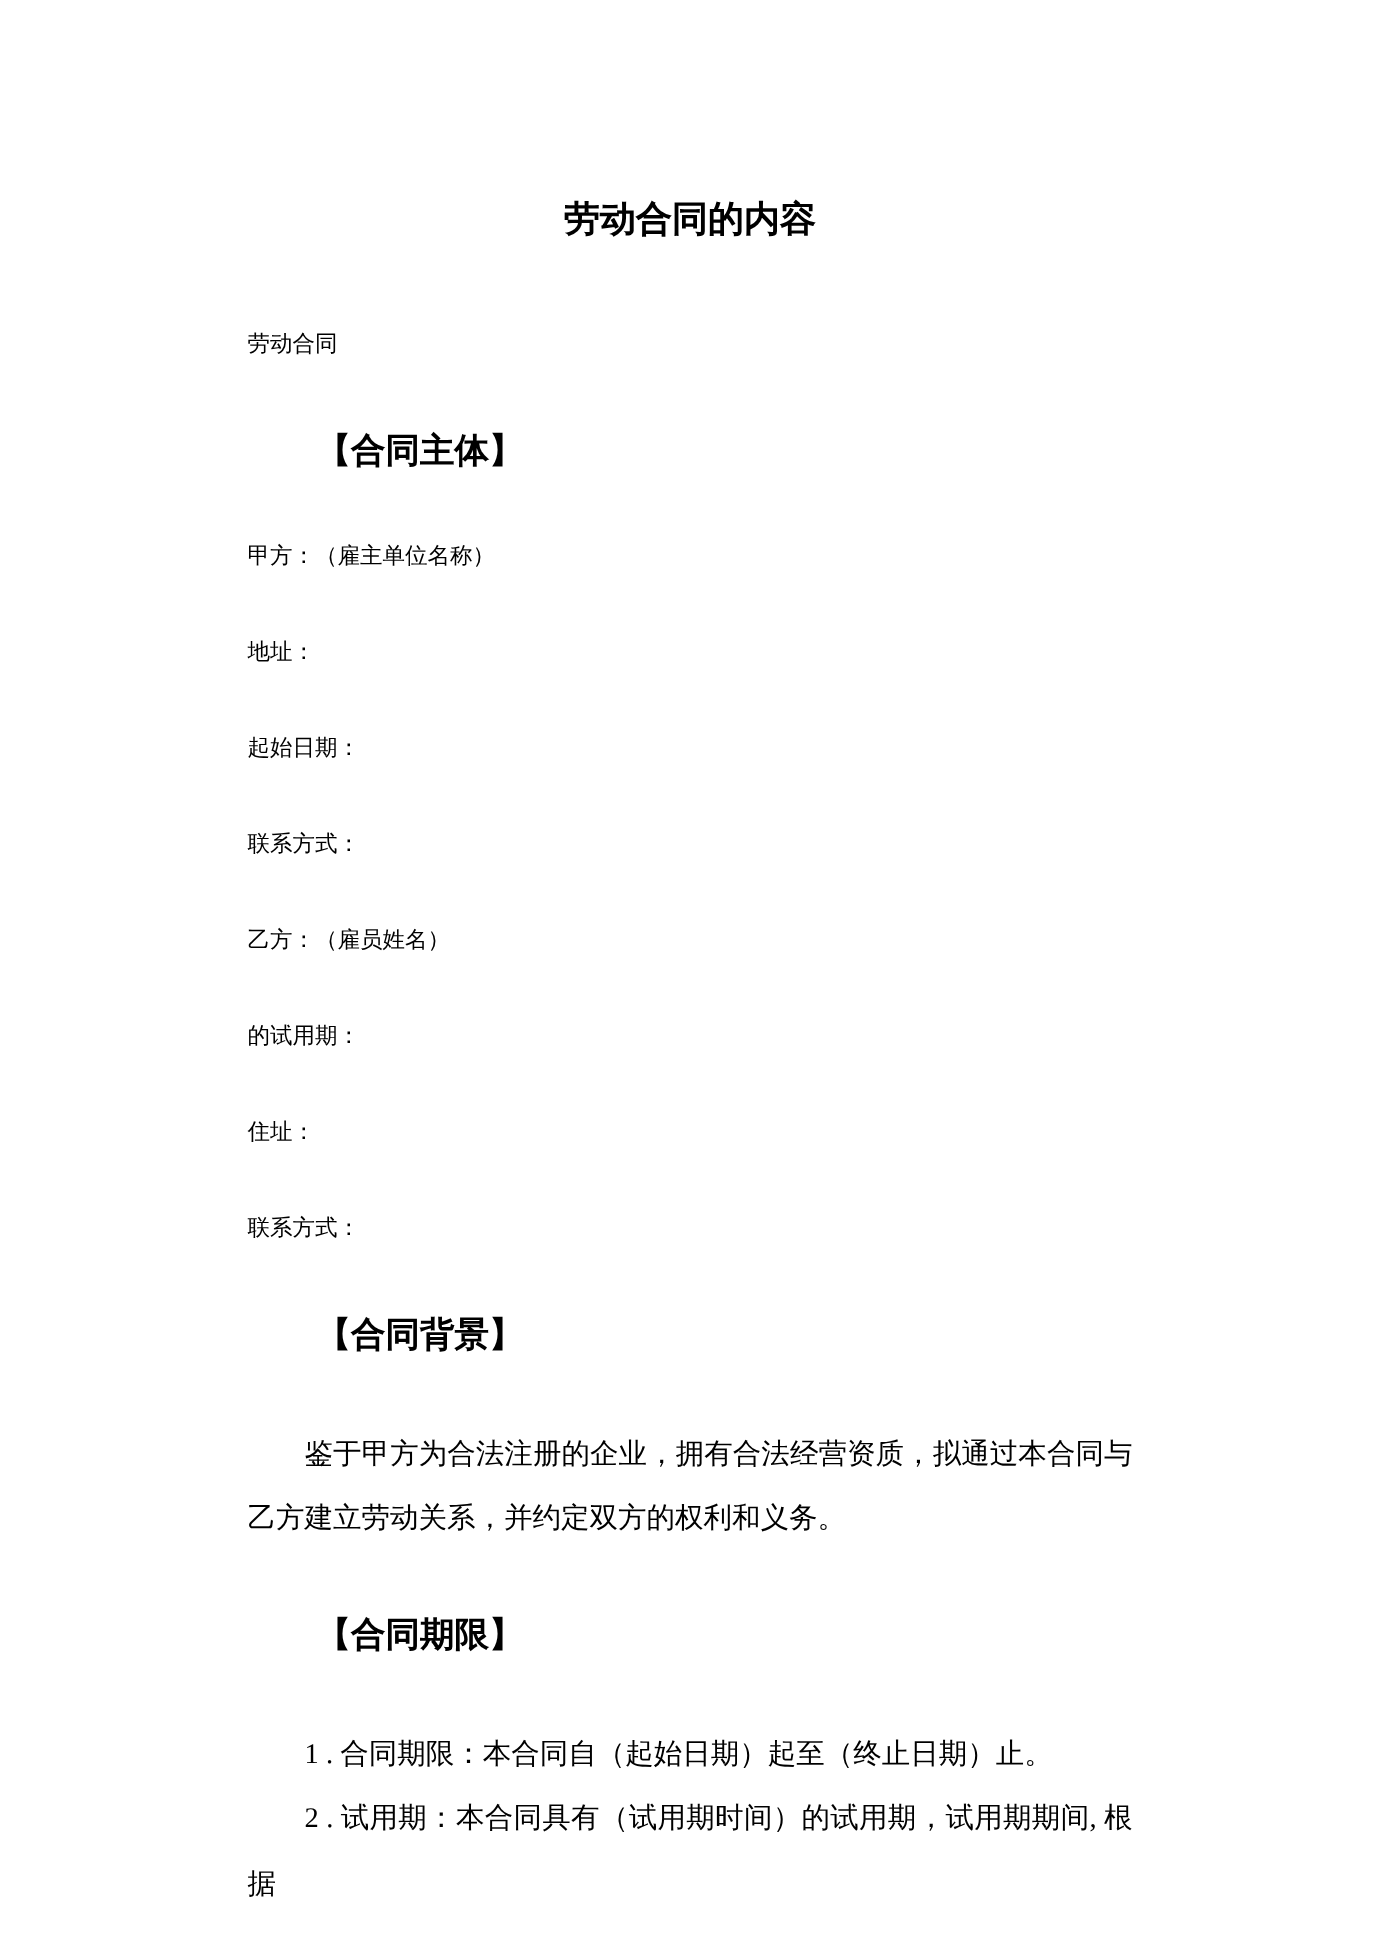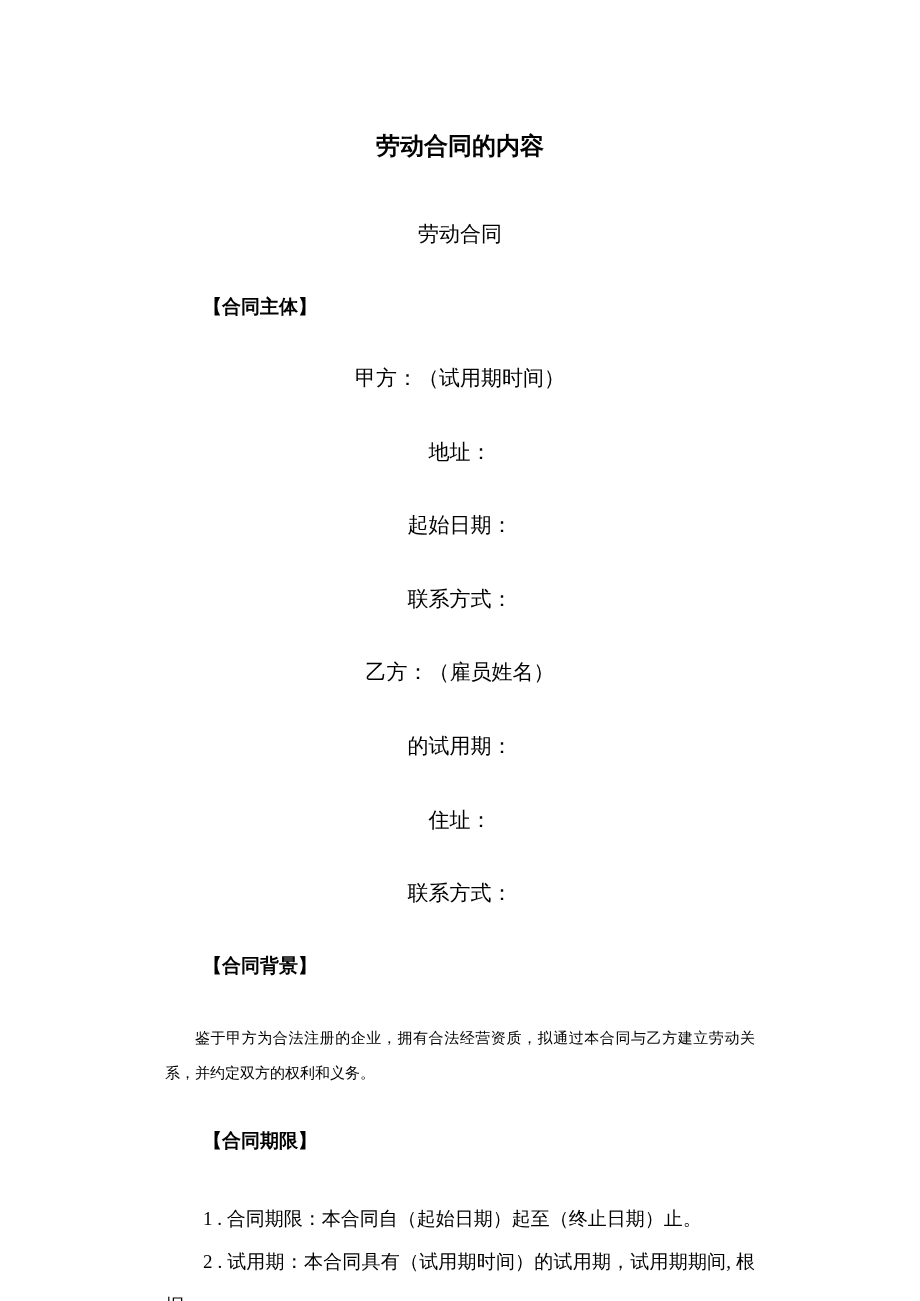--- a/index.html
+++ b/index.html
@@ -16,35 +16,34 @@
       color: #000000;
     }
     .title {
       text-align: center;
       font-size: 24px;
       font-weight: bold;
       font-family: Liberation Mono, monospace;
       margin-bottom: 56px;
     }
     .line {
-      font-size: 21px;
+      font-size: 15px;
       line-height: 1.6;
       margin-bottom: 40px;
-      text-align: center;
     }
     .section-title {
-      font-size: 19px;
+      font-size: 23px;
       font-weight: bold;
       line-height: 1.6;
       margin-bottom: 40px;
       text-indent: 2em;
       font-family: "SimHei", "黑体", sans-serif;
     }
     .paragraph {
-      font-size: 15px;
+      font-size: 19px;
       line-height: 2.3;
       text-indent: 2em;
       margin-bottom: 36px;
       text-align: justify;
     }
     .numbered {
       font-size: 19px;
       line-height: 2.3;
       text-indent: 2em;
       text-align: justify;
@@ -52,21 +51,21 @@
   </style>
 </head>
 <body>
 
 <div class="title">劳动合同的内容</div>
 
 <div class="line">劳动合同</div>
 
 <div class="section-title">【合同主体】</div>
 
-<div class="line">甲方：（试用期时间）</div>
+<div class="line">甲方：（雇主单位名称）</div>
 <div class="line">地址：</div>
 <div class="line">起始日期：</div>
 <div class="line">联系方式：</div>
 
 <div class="line">乙方：（雇员姓名）</div>
 <div class="line">的试用期：</div>
 <div class="line">住址：</div>
 <div class="line">联系方式：</div>
 
 <div class="section-title">【合同背景】</div>

